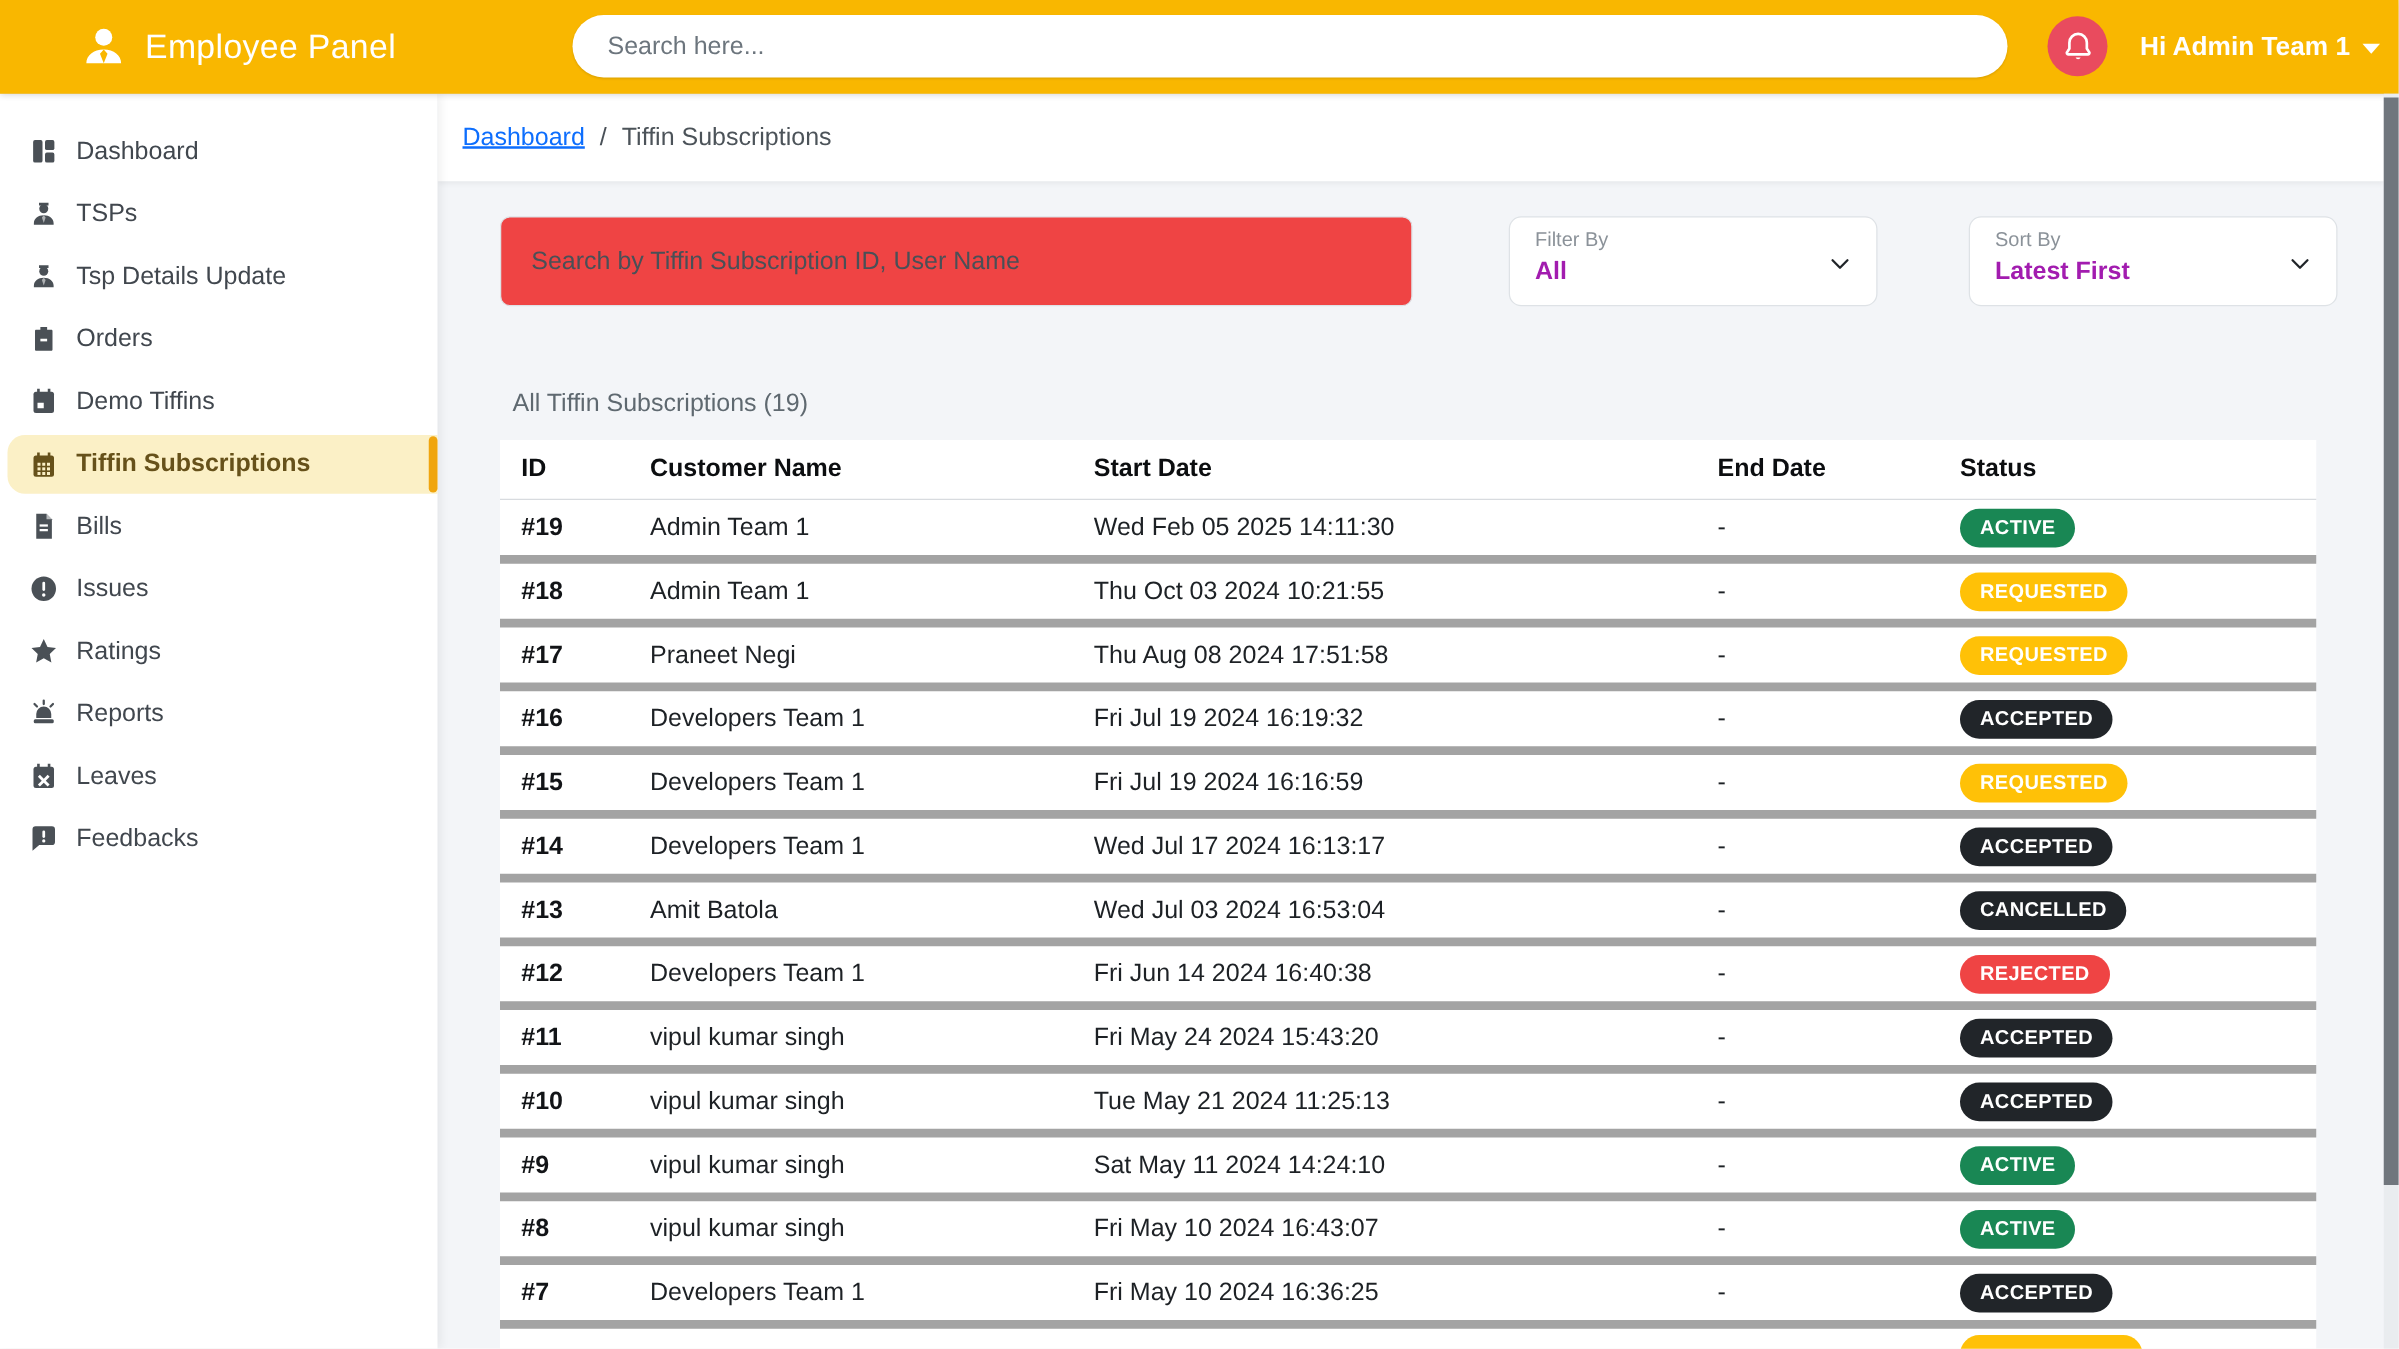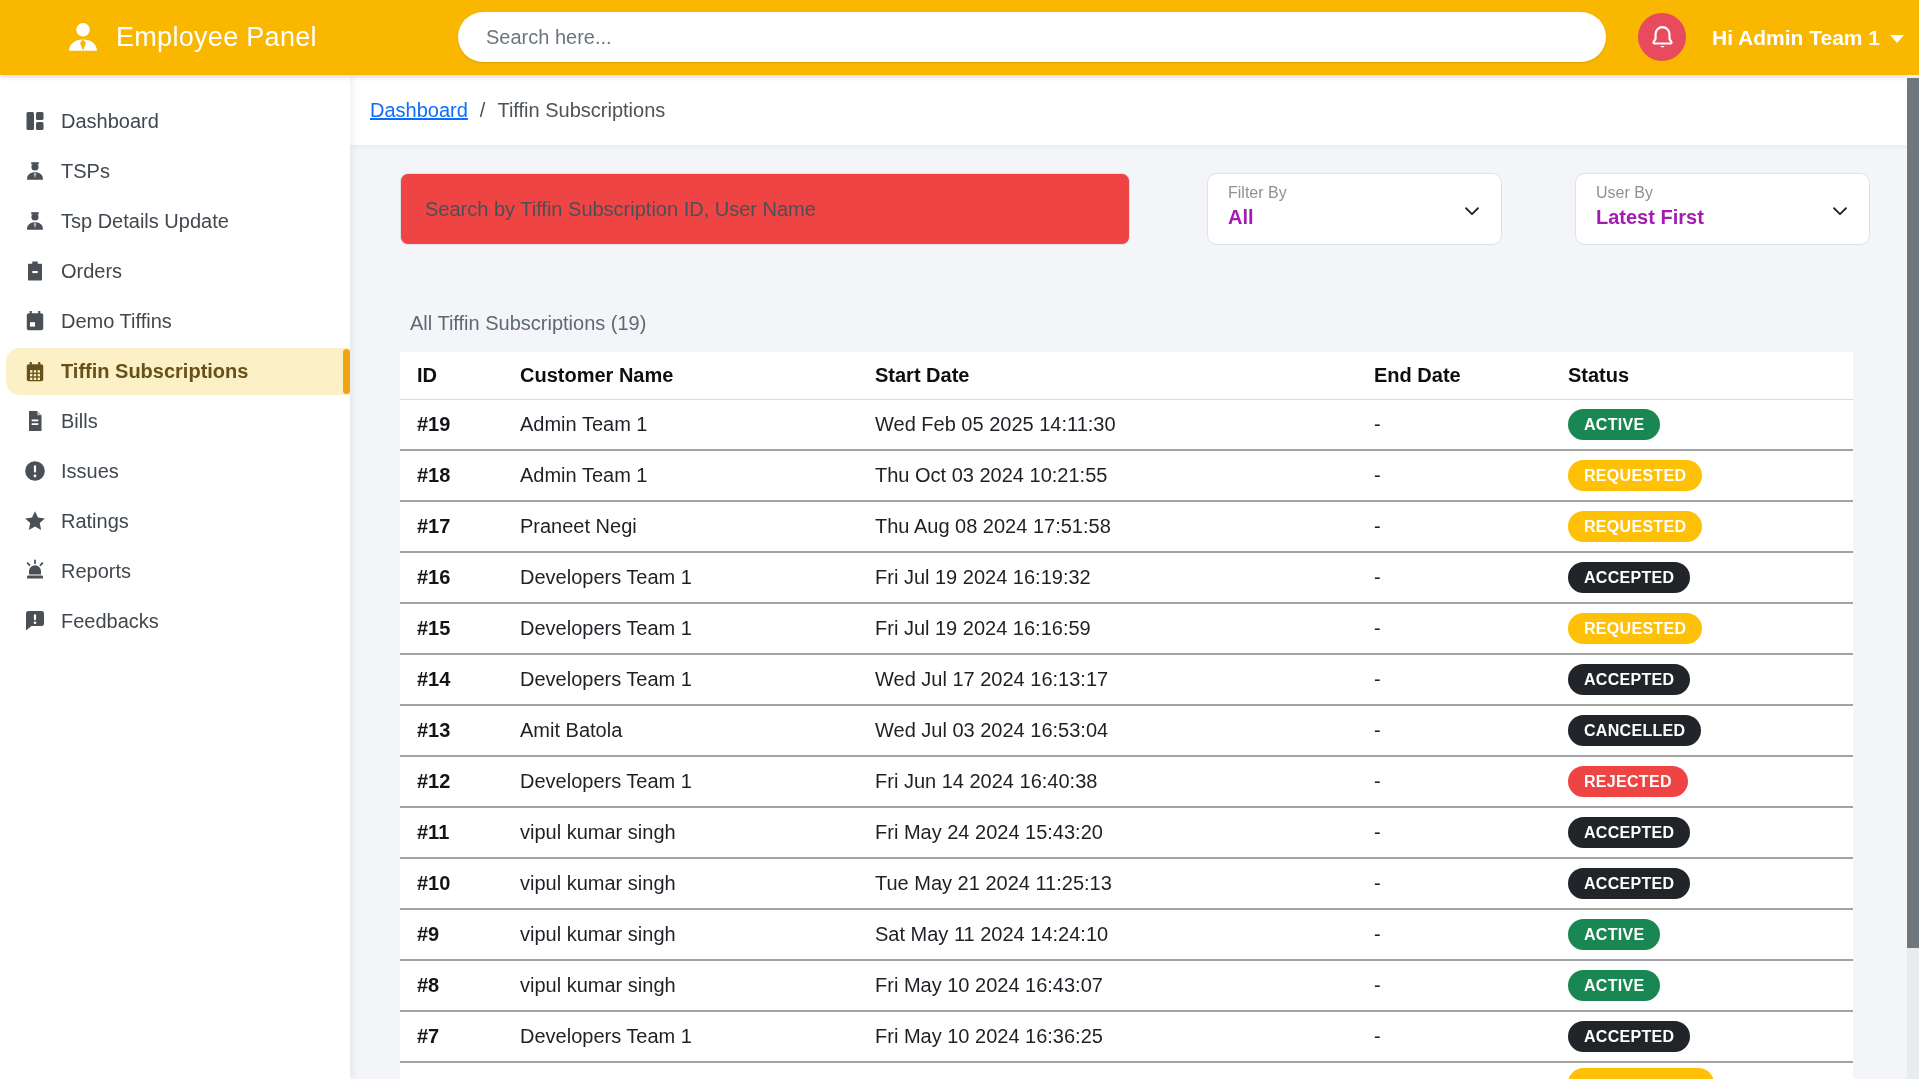--- a/index.html
+++ b/index.html
@@ -54,21 +54,21 @@
   .selbox .slab{font-size:16px;color:#8b9299;line-height:18px;}
   .selbox .sval{font-size:20px;color:#a21caf;font-weight:bold;margin-top:4px;}
   .selbox .chev{position:absolute;right:18px;top:26px;width:22px;height:22px;color:#212529;}
   .selbox .chev svg{width:22px;height:22px;}
   
   .list-title{position:absolute;left:410px;top:312px;font-size:20px;color:#5f6970;}
   .table{position:absolute;left:400px;top:352px;width:1453px;height:727px;background:#ffffff;}
   .trow{display:grid;grid-template-columns:103px 355px 499px 194px 1fr;align-items:center;padding-left:17px;box-sizing:border-box;}
   .thead{height:48px;border-bottom:1px solid #d8dbdf;}
   .thead .th{font-size:20px;font-weight:bold;color:#0c0e10;}
-  .tr{height:51px;border-bottom:2px solid #a3a3a3;}
+  .tr{height:51px;border-bottom:7px solid #a3a3a3;}
   .td{font-size:20px;color:#1d2125;}
   .td.id{font-weight:bold;color:#121417;}
   .badge{display:inline-block;height:31px;line-height:31px;padding:0 16px;border-radius:16px;
     color:#ffffff;font-size:16px;font-weight:bold;letter-spacing:.3px;text-align:right;}
   .partial-badge{position:absolute;left:1168px;top:716px;width:146px;height:31px;border-radius:16px;}
   
   .scroll-track{position:absolute;left:1907px;top:75px;width:12px;height:1004px;background:#e9ecef;z-index:40;}
   .scroll-thumb{position:absolute;left:0;top:3px;width:12px;height:870px;background:#70767d;}
 </style>
 </head>
@@ -211,20 +211,31 @@
             <path d="M12 6.2a6 6 0 0 0-6 6v3.2h12v-3.2a6 6 0 0 0-6-6z"></path>
             <rect x="4" y="16.4" width="16" height="3.2" rx="1.2"></rect>
             <path d="M12 1.4v2.8M4.6 4.2l2 2M19.4 4.2l-2 2" stroke="currentColor" stroke-width="1.8" fill="none" stroke-linecap="round"></path>
           </svg>
         </span>
         <span class="slabel">Reports</span>
       </div>
       <div class="side-item">
         <span class="sicon">
           <svg viewBox="0 0 24 24" fill="currentColor" xmlns="http://www.w3.org/2000/svg">
+            <rect x="6.7" y="2" width="2.1" height="3.4"></rect>
+            <rect x="15.2" y="2" width="2.1" height="3.4"></rect>
+            <rect x="3.8" y="4.3" width="16.4" height="17" rx="2"></rect>
+            <path d="M8.9 10.8l3.1 3.1 3.1-3.1 1.6 1.6-3.1 3.1 3.1 3.1-1.6 1.6-3.1-3.1-3.1 3.1-1.6-1.6 3.1-3.1-3.1-3.1z" fill="#fff"></path>
+          </svg>
+        </span>
+        <span class="slabel">Leaves</span>
+      </div>
+      <div class="side-item">
+        <span class="sicon">
+          <svg viewBox="0 0 24 24" fill="currentColor" xmlns="http://www.w3.org/2000/svg">
             <path d="M3 4.5A2.5 2.5 0 0 1 5.5 2h13A2.5 2.5 0 0 1 21 4.5v10a2.5 2.5 0 0 1-2.5 2.5H8.4L3 21.5z"></path>
             <rect x="10.9" y="5.3" width="2.2" height="6" rx="1.1" fill="#fff"></rect>
             <circle cx="12" cy="13.7" r="1.3" fill="#fff"></circle>
           </svg>
         </span>
         <span class="slabel">Feedbacks</span>
       </div>
     </div>
 </div>
 
@@ -238,21 +249,21 @@
 
 <div class="selbox filter">
   <div class="slab">Filter By</div>
   <div class="sval">All</div>
   <span class="chev"><svg viewBox="0 0 24 24" fill="none" xmlns="http://www.w3.org/2000/svg">
         <path d="M5.5 9l6.5 6.5L18.5 9" stroke="currentColor" stroke-width="2" stroke-linecap="round" stroke-linejoin="round"></path>
       </svg></span>
 </div>
 
 <div class="selbox sort">
-  <div class="slab">User By</div>
+  <div class="slab">Sort By</div>
   <div class="sval">Latest First</div>
   <span class="chev"><svg viewBox="0 0 24 24" fill="none" xmlns="http://www.w3.org/2000/svg">
         <path d="M5.5 9l6.5 6.5L18.5 9" stroke="currentColor" stroke-width="2" stroke-linecap="round" stroke-linejoin="round"></path>
       </svg></span>
 </div>
 
 <div class="list-title">All Tiffin Subscriptions (19)</div>
 
 <div class="table">
   <div class="trow thead">

